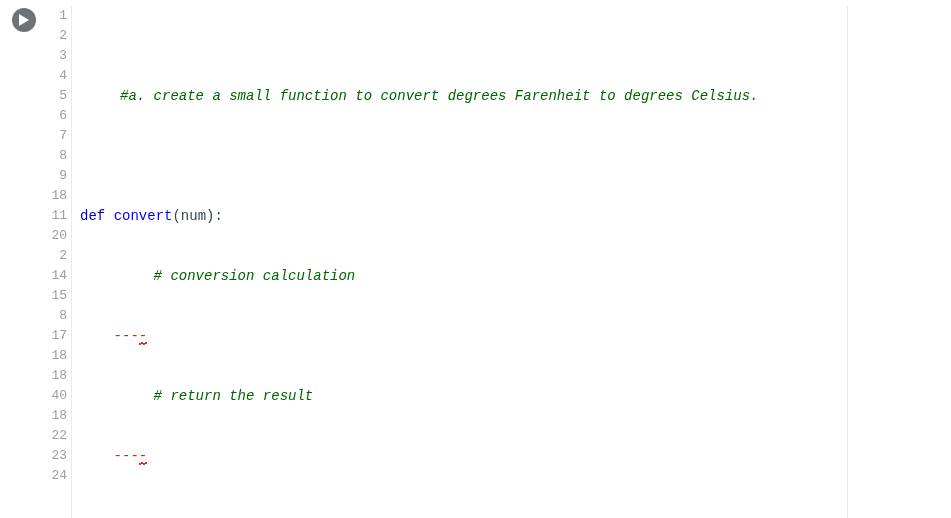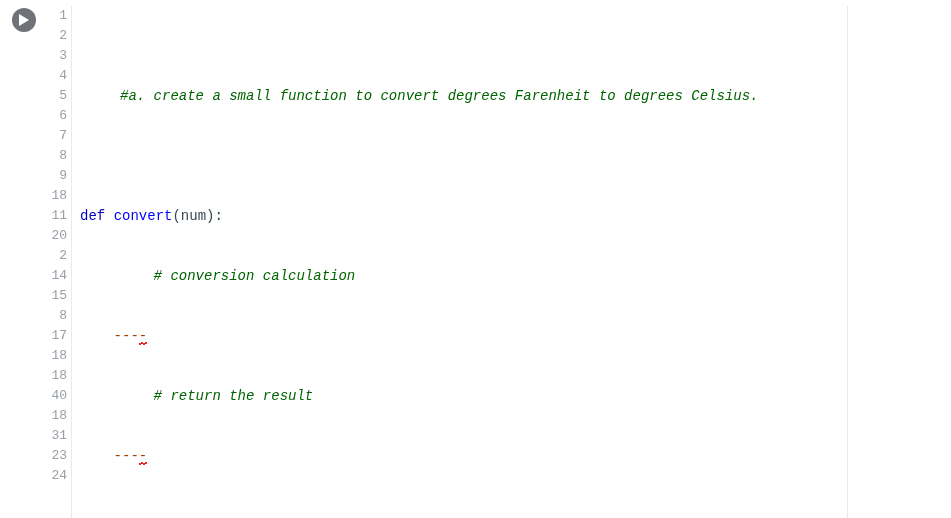--- a/index.html
+++ b/index.html
@@ -118,21 +118,21 @@
         <div>20</div>
         <div>2</div>
         <div>14</div>
         <div>15</div>
         <div>8</div>
         <div>17</div>
         <div>18</div>
         <div>18</div>
         <div>40</div>
         <div>18</div>
-        <div>31</div>
+        <div>22</div>
         <div>23</div>
         <div>24</div>
       </div>
 
     <div class="code" style="position:relative;">
       <div class="rborder" id="rborder" style="left: 775px;"></div>
 
       <div class="line"><span class="c-comment">#a. create a small function to convert degrees Farenheit to degrees Celsius.</span></div>
       <div class="line"></div>
       <div class="line"><span class="c-keyword">def</span><span class="c-plain"> </span><span class="c-def">convert</span><span class="c-plain">(num):</span></div>

